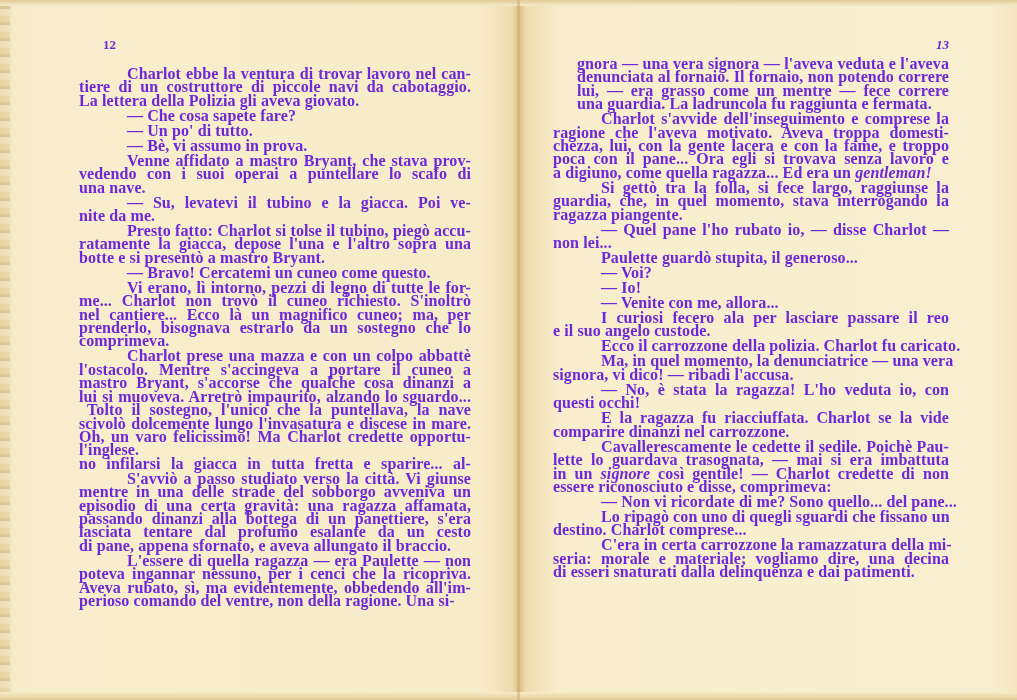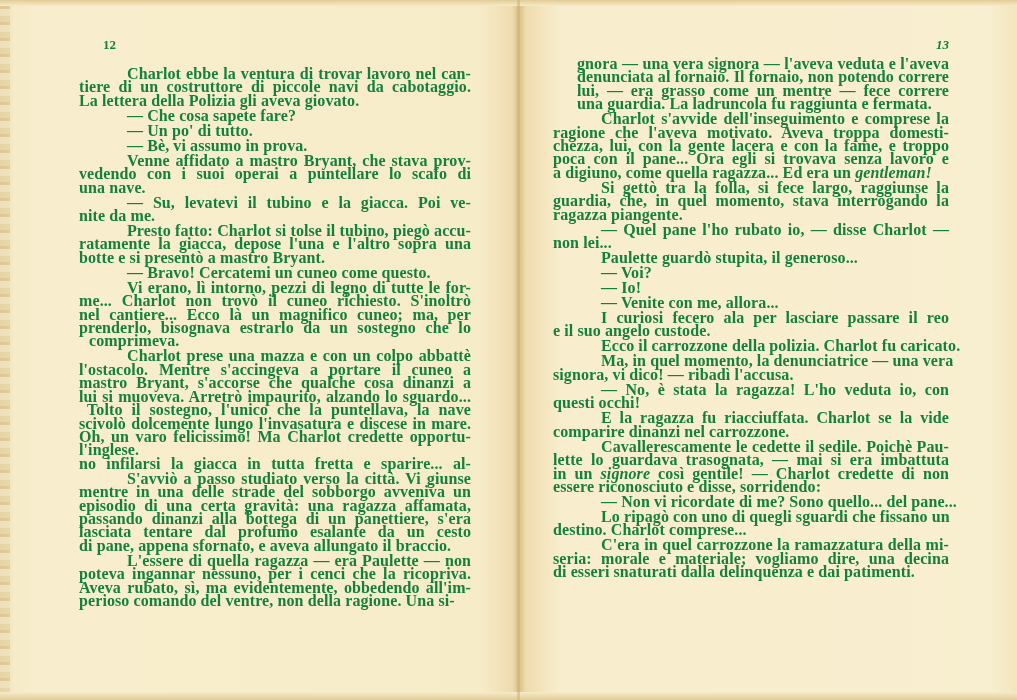--- a/index.html
+++ b/index.html
@@ -24,21 +24,21 @@
   .edge-bottom {
     position:absolute; left:0; bottom:0; width:1017px; height:8px;
     background:linear-gradient(0deg,#e2cc96,#f6ebc8);
   }
   .gutter {
     position:absolute; left:517px; top:0; width:3px; height:700px;
     background:#cfae74; opacity:.55;
   }
   .page {
     position:absolute; top:0; height:528px;
-    color:#15803d;
+    color:#6d28d9;
   }
   .page.left { left:103px; width:368px; }
   .page.right { left:577px; width:372px; }
   .folio {
     position:absolute; top:37px; font-weight:bold; font-size:13px;
   }
   .page.left .folio { left:0; }
   .page.right .folio { right:0; font-style:italic; }
   .body {
     position:absolute; top:67px; left:0; right:0;
@@ -93,21 +93,21 @@
         <span class="line last" style="text-indent: -24px;">botte e si presentò a mastro Bryant.</span>
       </div>
       <div class="p">
         <span class="line last">— Bravo! Cercatemi un cuneo come questo.</span>
       </div>
       <div class="p">
         <span class="line">Vi erano, lì intorno, pezzi di legno di tutte le for-</span>
         <span class="line" style="text-indent: -24px;">me... Charlot non trovò il cuneo richiesto. S'inoltrò</span>
         <span class="line" style="text-indent: -24px;">nel cantiere... Ecco là un magnifico cuneo; ma, per</span>
         <span class="line" style="text-indent: -24px;">prenderlo, bisognava estrarlo da un sostegno che lo</span>
-        <span class="line last" style="text-indent: -24px; padding-left: 10px;">comprimeva.</span>
+        <span class="line last" style="text-indent: -24px;">comprimeva.</span>
       </div>
       <div class="p">
         <span class="line">Charlot prese una mazza e con un colpo abbattè</span>
         <span class="line" style="text-indent: -24px;">l'ostacolo. Mentre s'accingeva a portare il cuneo a</span>
         <span class="line" style="text-indent: -24px;">mastro Bryant, s'accorse che qualche cosa dinanzi a</span>
         <span class="line" style="text-indent: -24px;">lui si muoveva. Arretrò impaurito, alzando lo sguardo...</span>
         <span class="line" style="text-indent: -24px; padding-left: 8px;">Tolto il sostegno, l'unico che la puntellava, la nave</span>
         <span class="line" style="text-indent: -24px;">scivolò dolcemente lungo l'invasatura e discese in mare.</span>
         <span class="line" style="text-indent: -24px;">Oh, un varo felicissimo! Ma Charlot credette opportu-</span>
         <span class="line last" style="text-indent: -24px;">l'inglese.</span>
@@ -183,28 +183,28 @@
         <span class="line last" style="text-indent: -24px;">questi occhi!</span>
       </div>
       <div class="p">
         <span class="line">E la ragazza fu riacciuffata. Charlot se la vide</span>
         <span class="line last" style="text-indent: -24px;">comparire dinanzi nel carrozzone.</span>
       </div>
       <div class="p">
         <span class="line">Cavallerescamente le cedette il sedile. Poichè Pau-</span>
         <span class="line" style="text-indent: -24px;">lette lo guardava trasognata, — mai si era imbattuta</span>
         <span class="line" style="text-indent: -24px;">in un <em>signore</em> così gentile! — Charlot credette di non</span>
-        <span class="line last" style="text-indent: -24px;">essere riconosciuto e disse, sorridendo:</span>
+        <span class="line last" style="text-indent: -24px;">essere riconosciuto e disse, comprimeva:</span>
       </div>
       <div class="p">
         <span class="line last">— Non vi ricordate di me? Sono quello... del pane...</span>
       </div>
       <div class="p">
         <span class="line">Lo ripagò con uno di quegli sguardi che fissano un</span>
         <span class="line last" style="text-indent: -24px;">destino. Charlot comprese...</span>
       </div>
       <div class="p">
-        <span class="line">C'era in quel carrozzone la ramazzatura della mi-</span>
+        <span class="line">C'era in certa carrozzone la ramazzatura della mi-</span>
         <span class="line" style="text-indent: -24px;">seria: morale e materiale; vogliamo dire, una decina</span>
         <span class="line last" style="text-indent: -24px;">di esseri snaturati dalla delinquenza e dai patimenti.</span>
       </div>
     </div>
 </div>
 
 </body></html>

